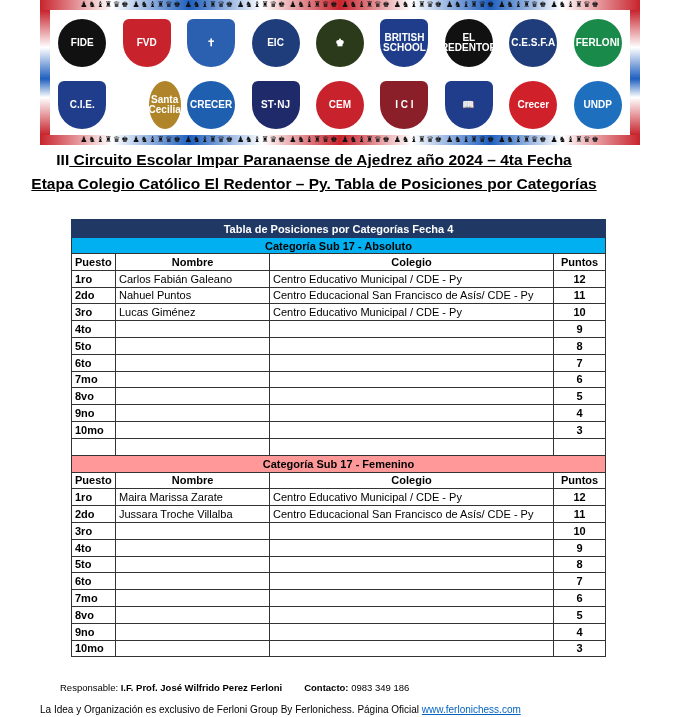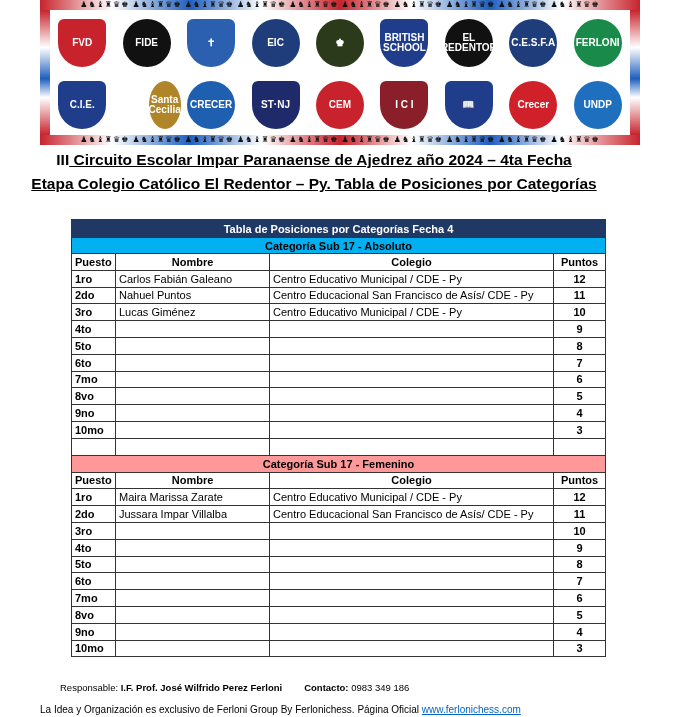--- a/index.html
+++ b/index.html
@@ -79,27 +79,27 @@
 </head>
 <body>
 
 <div class="banner">
   <div class="banner-border-top">♟♞♝♜♛♚ ♟♞♝♜♛♚ ♟♞♝♜♛♚ ♟♞♝♜♛♚ ♟♞♝♜♛♚ ♟♞♝♜♛♚ ♟♞♝♜♛♚ ♟♞♝♜♛♚ ♟♞♝♜♛♚ ♟♞♝♜♛♚</div>
   <div class="banner-side-left"></div>
   <div class="banner-side-right"></div>
   <div class="banner-inner"></div>
   <div class="logo-row r1" id="logo-row-1">
       <div class="logo">
+        <div class="badge round" style="background: rgb(17, 17, 17);">
+          <span>FIDE</span>
+        </div>
+      </div>
+      <div class="logo">
         <div class="badge shield" style="background: rgb(200, 35, 44);">
           <span>FVD</span>
-        </div>
-      </div>
-      <div class="logo">
-        <div class="badge round" style="background: rgb(17, 17, 17);">
-          <span>FIDE</span>
         </div>
       </div>
       <div class="logo">
         <div class="badge shield" style="background: rgb(43, 95, 176);">
           <span>✝</span>
         </div>
       </div>
       <div class="logo">
         <div class="badge round" style="background: rgb(31, 61, 122);">
           <span>EIC</span>
@@ -285,21 +285,21 @@
           <td class="c-pts">Puntos</td>
         </tr>
         <tr>
           <td class="c-pos">1ro</td>
           <td class="c-name">Maira Marissa Zarate</td>
           <td class="c-col">Centro Educativo Municipal / CDE - Py</td>
           <td class="c-pts">12</td>
         </tr>
         <tr>
           <td class="c-pos">2do</td>
-          <td class="c-name">Jussara Impar Villalba</td>
+          <td class="c-name">Jussara Troche Villalba</td>
           <td class="c-col">Centro Educacional San Francisco de Asís/ CDE - Py</td>
           <td class="c-pts">11</td>
         </tr>
         <tr>
           <td class="c-pos">3ro</td>
           <td class="c-name"></td>
           <td class="c-col"></td>
           <td class="c-pts">10</td>
         </tr>
         <tr>

